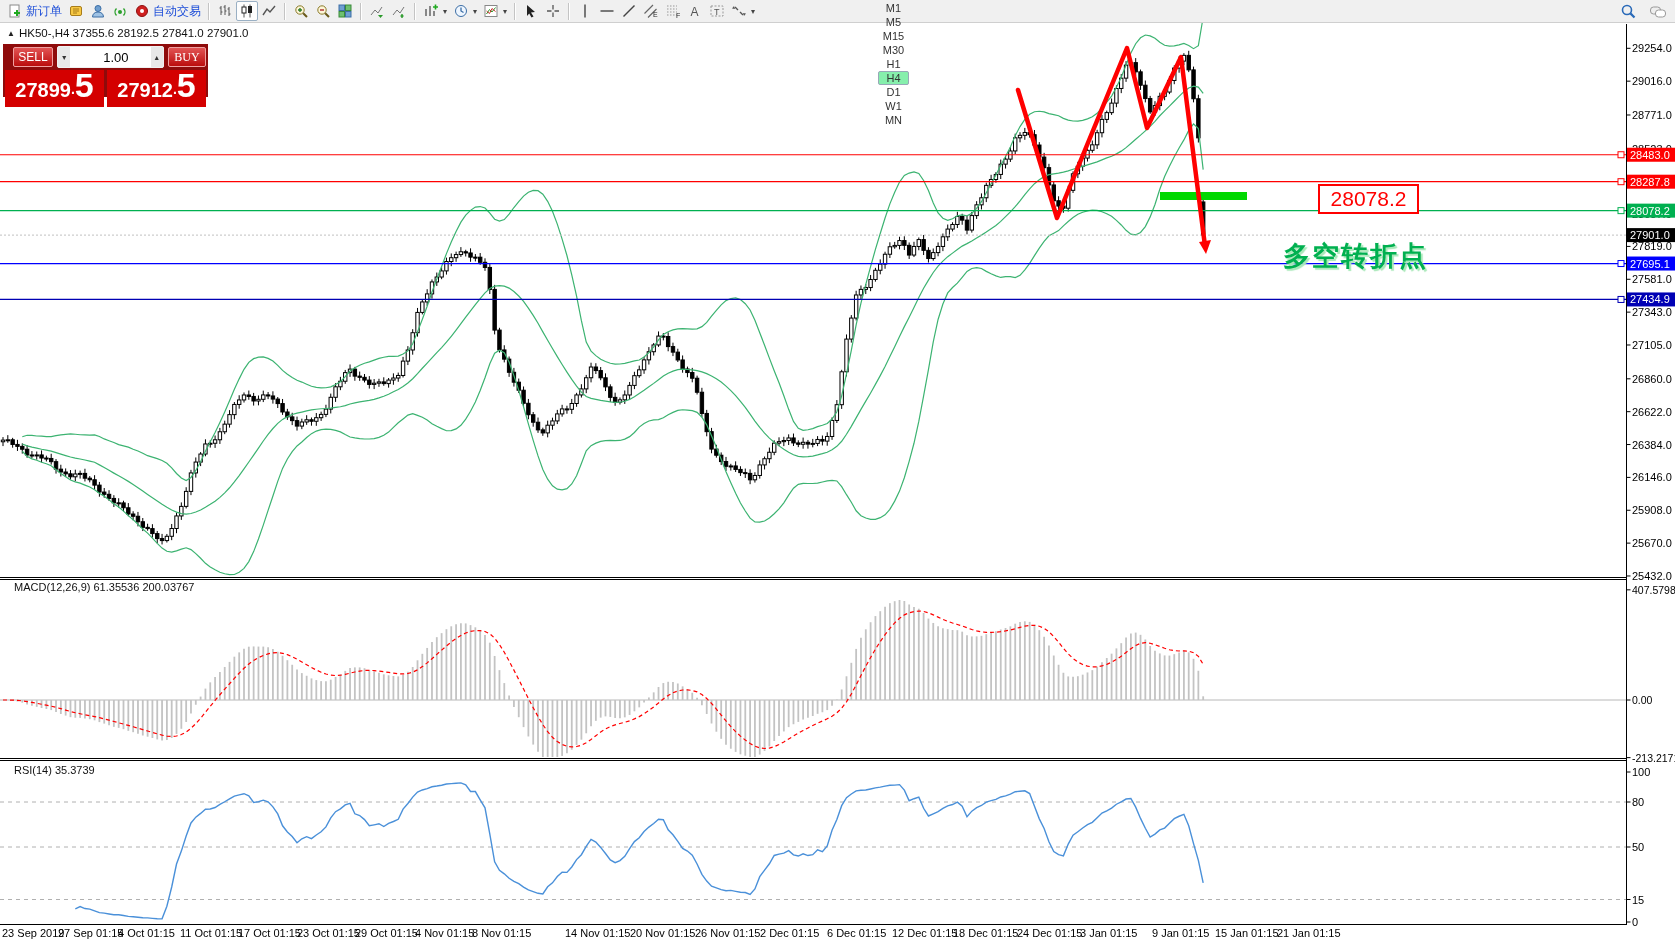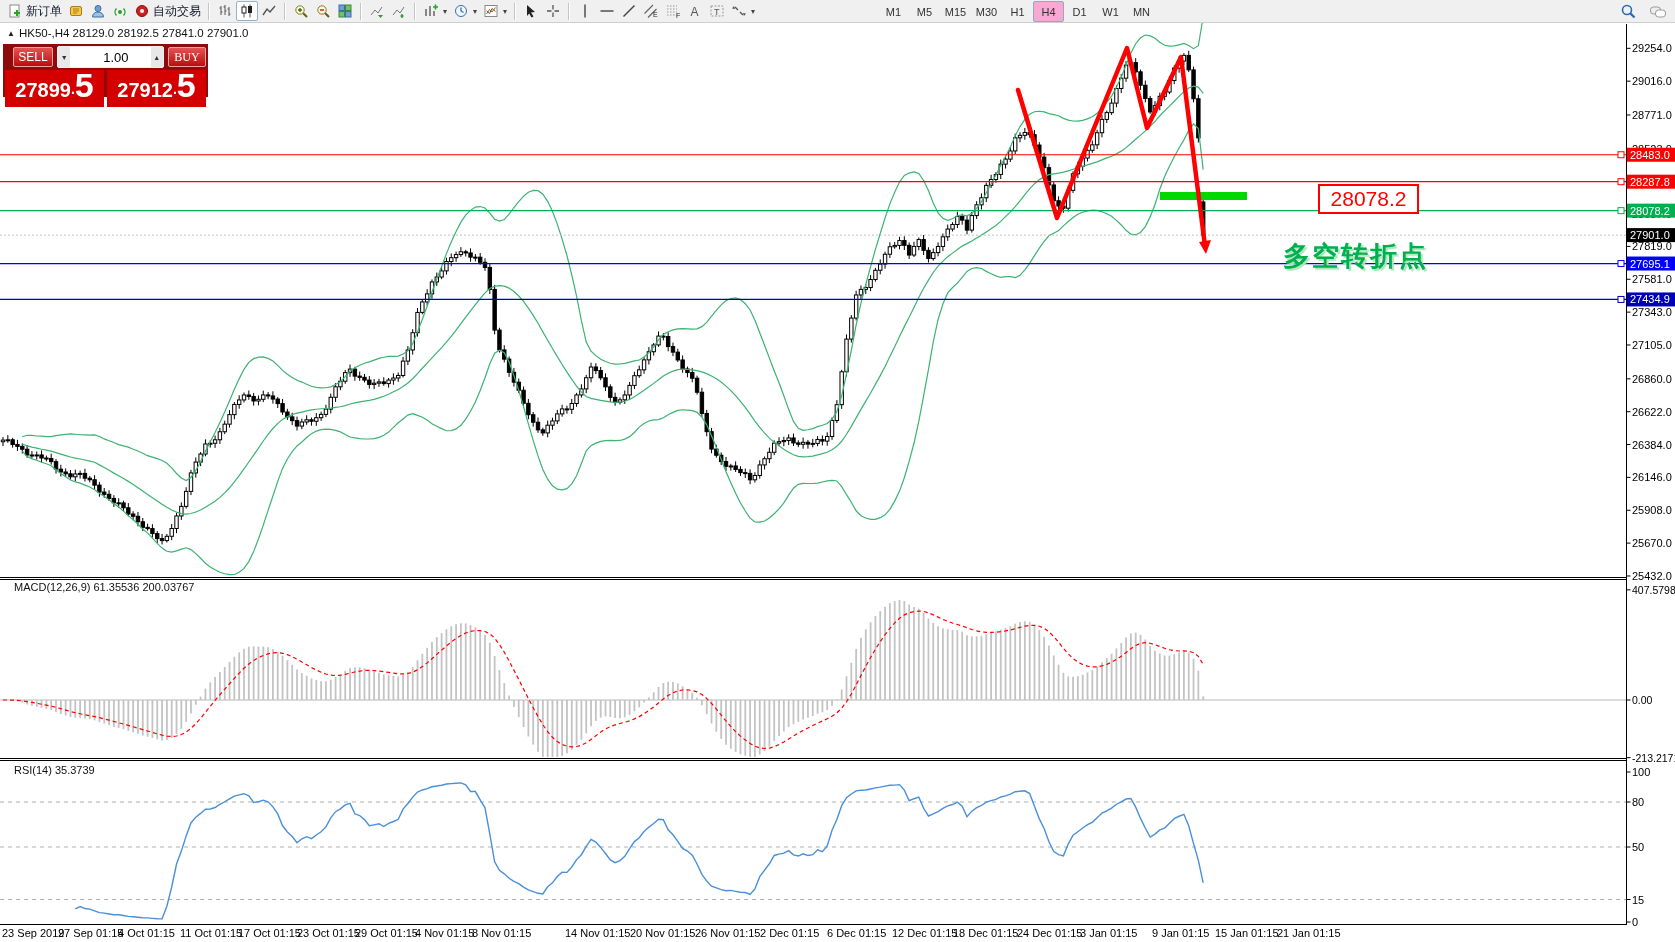--- a/index.html
+++ b/index.html
@@ -6,26 +6,26 @@
     font-family:"Liberation Sans","DejaVu Sans",sans-serif;}
   #stage{position:relative;width:1675px;height:942px;}
   
   .tb{position:absolute;left:0;top:0;width:1675px;height:23px;background:#f0f0f0;
       border-bottom:1px solid #cfcfcf;display:flex;align-items:center;padding-left:4px;
       box-sizing:border-box;z-index:6;}
   .tbtn{height:20px;min-width:22px;display:flex;align-items:center;justify-content:center;
       gap:3px;border:1px solid transparent;border-radius:2px;padding:0 2px;box-sizing:border-box;}
   .tbtn.active{background:#fdfdfd;border-color:#9ab0c4;}
   .tsep{width:1px;height:17px;background:#c4c4c4;border-right:1px solid #fff;margin:0 4px;}
-  .tlabel{font-size:12px;color:#0f172a;white-space:nowrap;}
+  .tlabel{font-size:12px;color:#1d4ed8;white-space:nowrap;}
   .drop{font-size:8px;color:#444;margin-left:1px;}
-  .tf-group{position:absolute;left:878px;top:1px;height:21px;display:flex;align-items:center;}
+  .tf-group{position:absolute;left:878px;top:1px;height:21px;display:flex;align-items:center;flex-direction:column;}
   .tf{width:29px;height:19px;display:flex;align-items:center;justify-content:center;
       font-size:11px;color:#333;border:1px solid transparent;border-radius:2px;}
-  .tf.active{background:#f9a8d4;border-color:#98a8b8;}
+  .tf.active{background:#86efac;border-color:#98a8b8;}
   .tb-right{position:absolute;right:5px;top:1px;height:21px;display:flex;align-items:center;gap:6px;}
   
   svg text{font-family:"Liberation Sans","DejaVu Sans",sans-serif;}
   .chart-header{position:absolute;left:7px;top:27px;font-size:11.5px;color:#111;z-index:4;
       display:flex;align-items:center;gap:4px;}
   .chart-header .tri{font-size:8px;color:#222;}
   .ind-label{position:absolute;left:14px;font-size:11px;color:#111;z-index:4;}
   .callout{position:absolute;left:1318px;top:184px;width:97px;height:26px;background:#fff;
       border:2px solid #ff0000;color:#ff0000;font-size:21px;display:flex;align-items:center;
       justify-content:center;z-index:4;}
@@ -1114,21 +1114,21 @@
       <line x1="0" y1="235.10037277371254" x2="1626" y2="235.10037277371254" stroke="#c0c0c0" stroke-dasharray="2 2"></line>
       <rect x="1627" y="228.10037277371254" width="48" height="14" fill="#000000"></rect>
       <text x="1630" y="239.10037277371254" font-size="11" fill="#fff">27901.0</text>
       <rect x="1160" y="192" width="87" height="8" fill="#00d800"></rect>
       <polyline points="1018,90 1057,218 1127,48 1147,128 1181,57 1205,246" fill="none" stroke="#ff0000" stroke-width="4.5" stroke-linejoin="round" stroke-linecap="round"></polyline>
       <path d="M1199,242 L1211,240 L1206,254 Z" fill="#ff0000"></path>
     </svg>
 
   <div class="chart-header">
     <span class="tri">▲</span>
-    <span>HK50-,H4  28129.0 28192.5 27841.0 27901.0</span>
+    <span>HK50-,H4  37355.6 28192.5 27841.0 27901.0</span>
   </div>
 
   <div class="trade">
     <div class="trow1">
       <div class="tbtn-trade sellb">SELL</div>
       <div class="volwrap">
         <div class="spin">▼</div>
         <div class="volin">1.00</div>
         <div class="spin">▲</div>
       </div>

